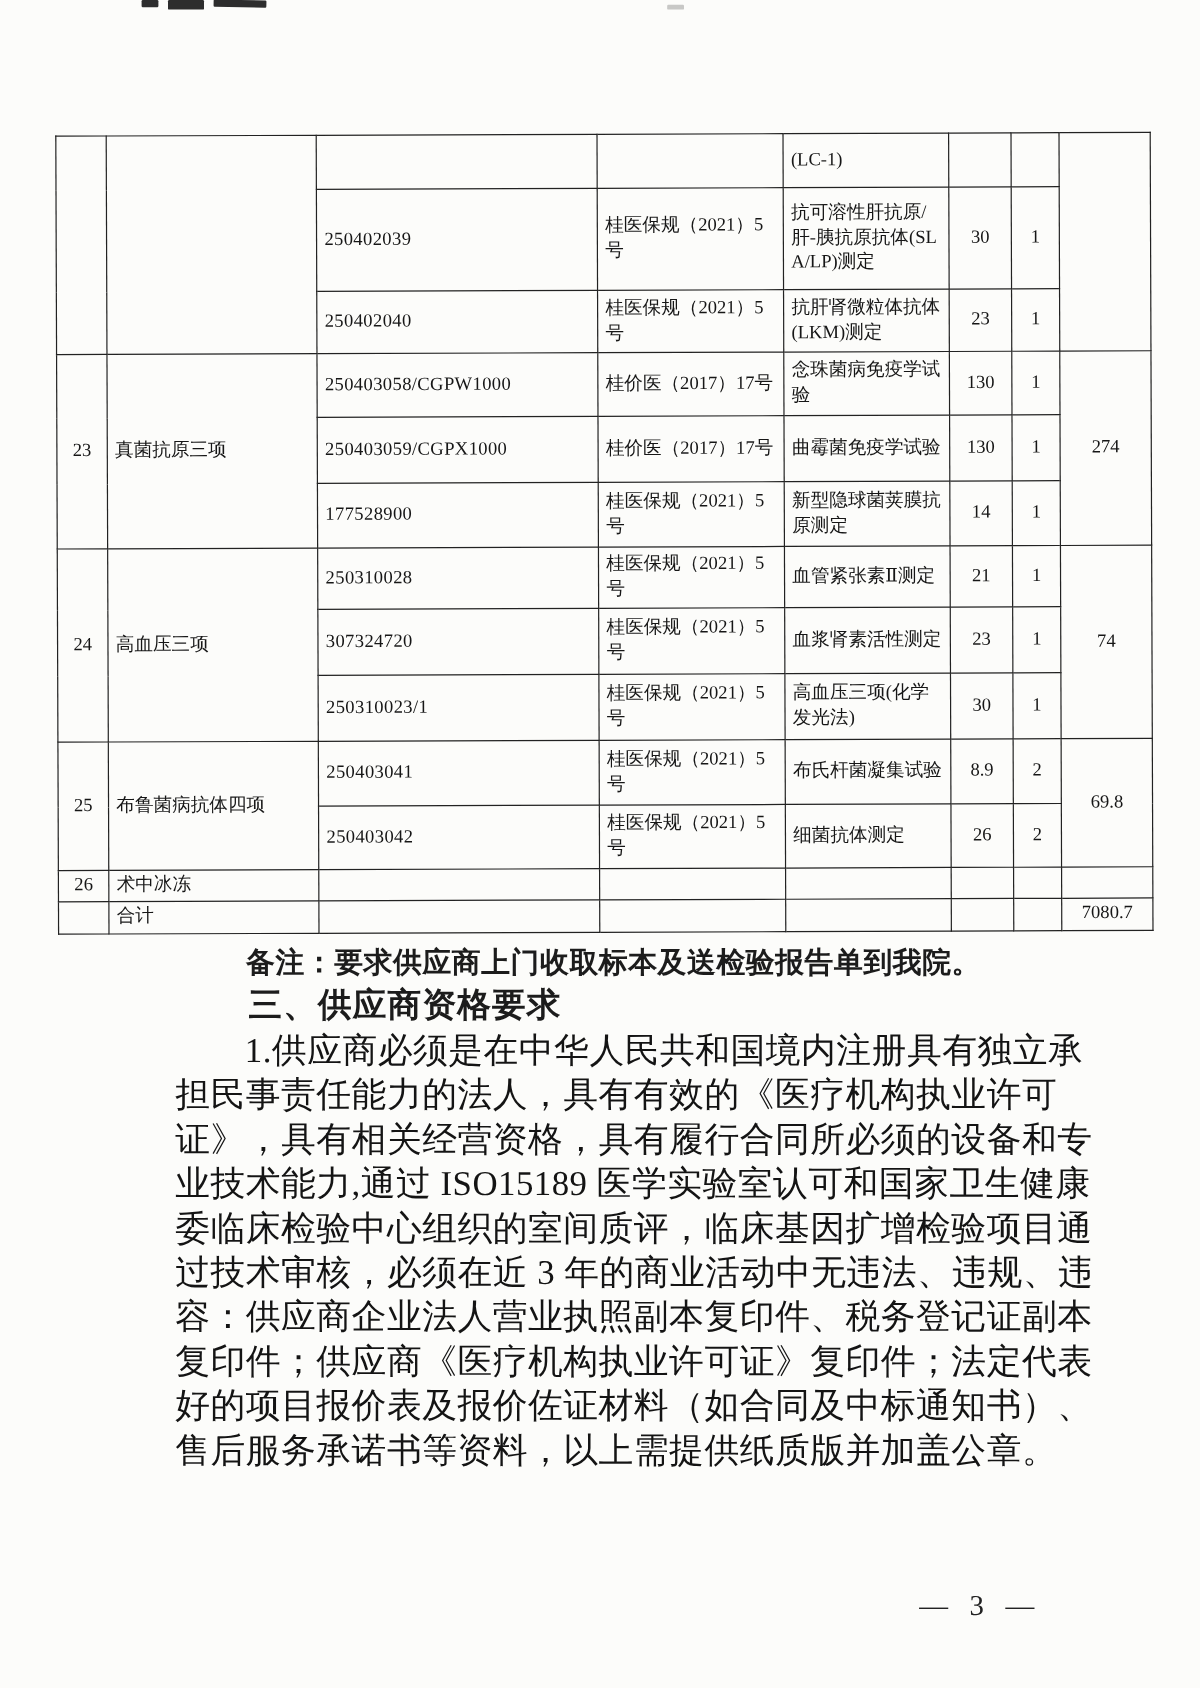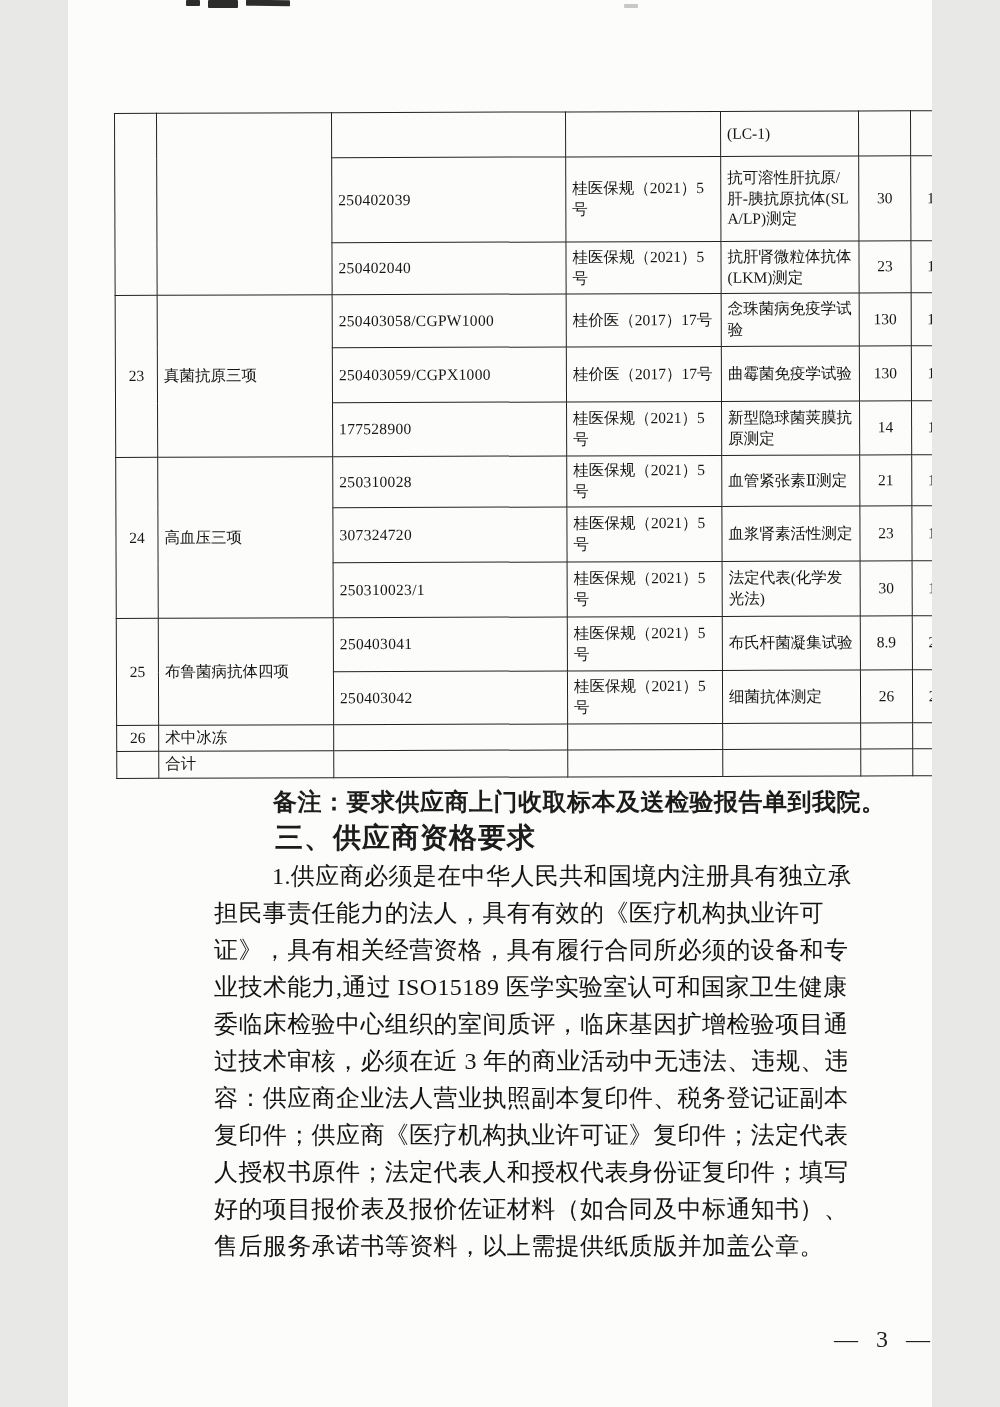--- a/index.html
+++ b/index.html
@@ -1,18 +1,18 @@
 <!DOCTYPE html>
 <html><head>
 <meta charset="utf-8">
 <style>
   html,body{margin:0;padding:0;background:#e8e8e6;}
   .page{
     position:relative;
-    width:864px;height:1407px;
+    width:1000px;height:1407px;
     margin:0 auto;
     background:#fcfcfa;
     overflow:hidden;
     font-family:"Liberation Serif","DejaVu Serif",serif;
     color:#1c1c1c;
   }
   
   .artifact{position:absolute;background:#2d2d2d;border-radius:1px;}
   .a1{left:118px;top:0;width:14px;height:6px;}
   .a2{left:140px;top:0;width:30px;height:8px;}
@@ -53,21 +53,21 @@
   .heading{
     position:absolute;left:207px;top:819px;
     font-size:28px;font-weight:700;
     font-family:"Liberation Sans","DejaVu Sans",sans-serif;
     letter-spacing:1px;white-space:nowrap;
   }
   .para{
     position:absolute;left:146px;top:858px;width:726px;
   }
   .para .line{
-    font-size:24px;line-height:37px;height:37px;
+    font-size:29px;line-height:37px;height:37px;
     letter-spacing:.4px;white-space:nowrap;color:#141414;
   }
   .para .line.indent{padding-left:58px;}
   .pageno{
     position:absolute;left:766px;top:1326px;
     font-size:24px;letter-spacing:6px;color:#222;
     white-space:nowrap;
   }
 </style>
 </head>
@@ -156,21 +156,21 @@
       <tr class="h55">
         <td class="code">307324720</td>
         <td class="basis">桂医保规（2021）5号</td>
         <td class="test">血浆肾素活性测定</td>
         <td class="c">23</td>
         <td class="c">1</td>
       </tr>
       <tr class="h55">
         <td class="code">250310023/1</td>
         <td class="basis">桂医保规（2021）5号</td>
-        <td class="test">法定代表(化学发光法)</td>
+        <td class="test">高血压三项(化学发光法)</td>
         <td class="c">30</td>
         <td class="c">1</td>
       </tr>
 
       <tr class="h54">
         <td class="c" rowspan="2">25</td>
         <td class="name" rowspan="2">布鲁菌病抗体四项</td>
         <td class="code">250403041</td>
         <td class="basis">桂医保规（2021）5号</td>
         <td class="test">布氏杆菌凝集试验</td>
@@ -215,20 +215,19 @@
 
   <div class="para">
     <div class="line indent">1.供应商必须是在中华人民共和国境内注册具有独立承</div>
     <div class="line">担民事责任能力的法人，具有有效的《医疗机构执业许可</div>
     <div class="line">证》，具有相关经营资格，具有履行合同所必须的设备和专</div>
     <div class="line">业技术能力,通过 ISO15189 医学实验室认可和国家卫生健康</div>
     <div class="line">委临床检验中心组织的室间质评，临床基因扩增检验项目通</div>
     <div class="line">过技术审核，必须在近 3 年的商业活动中无违法、违规、违</div>
     <div class="line">容：供应商企业法人营业执照副本复印件、税务登记证副本</div>
     <div class="line">复印件；供应商《医疗机构执业许可证》复印件；法定代表</div>
-    <div class="line">人授权书原件；法定代表人和授权代表身份证复印件；填写</div>
     <div class="line">好的项目报价表及报价佐证材料（如合同及中标通知书）、</div>
     <div class="line">售后服务承诺书等资料，以上需提供纸质版并加盖公章。</div>
   </div>
 
   <div class="pageno">— 3 —</div>
 
 </div>
 
 </body></html>

